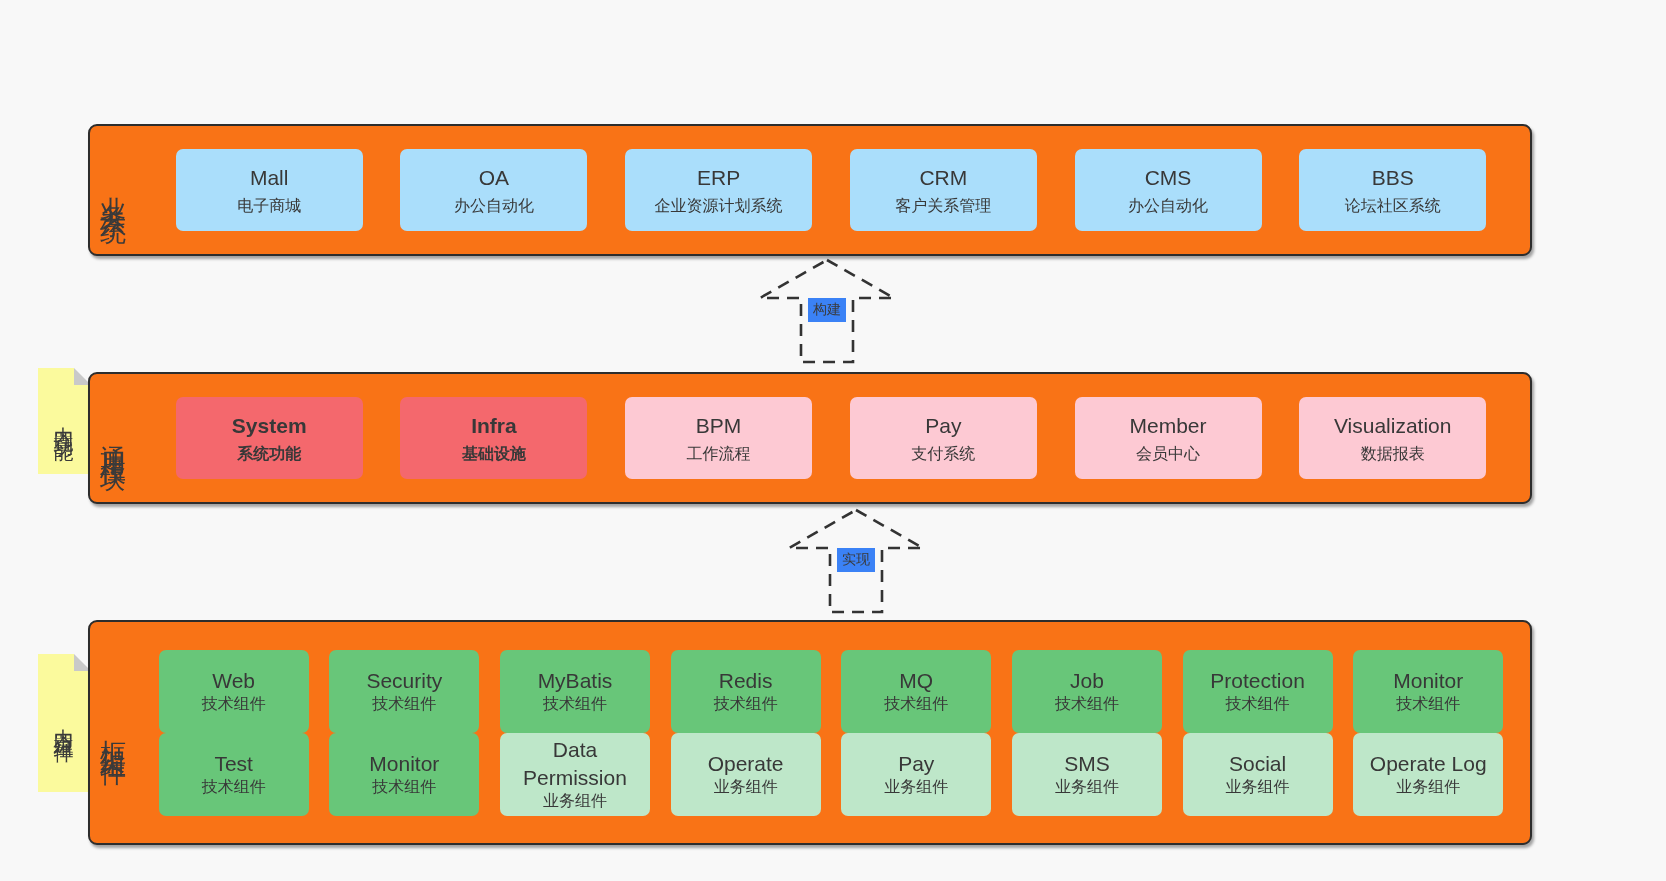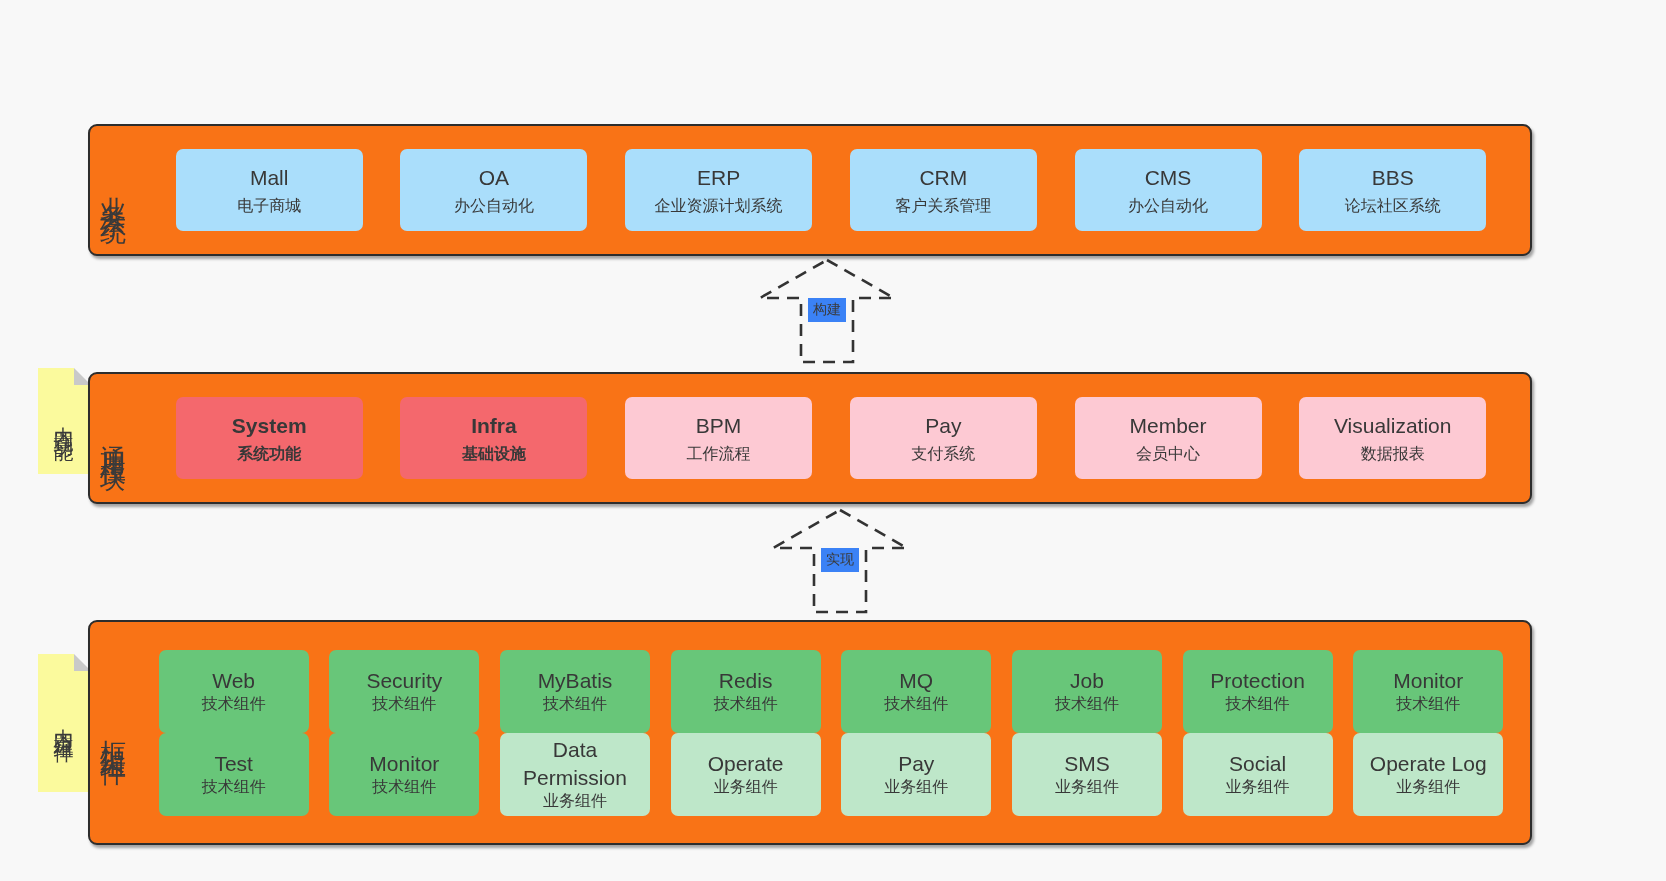--- a/index.html
+++ b/index.html
@@ -58,21 +58,21 @@
   }
   .note-1{top:368px;height:106px;}
   .note-2{top:654px;height:138px;}
   .note span{
     writing-mode:vertical-rl;text-orientation:upright;
     font-size:20px;letter-spacing:5px;color:#3a3a3a;white-space:nowrap;
   }
   
   .arrow{position:absolute;width:180px;height:110px;}
   .arrow-1{left:737px;top:256px;}
-  .arrow-2{left:750px;top:506px;}
+  .arrow-2{left:766px;top:506px;}
   .arrow svg{position:absolute;left:0;top:0;}
   .arrow-label{
     position:absolute;left:50%;top:42px;transform:translateX(-50%);
     background:#3b82f6;padding:3px 5px;font-size:14px;color:#3a3a3a;white-space:nowrap;text-align:center;
   }
 </style>
 </head>
 <body>
 
 <div class="canvas">

